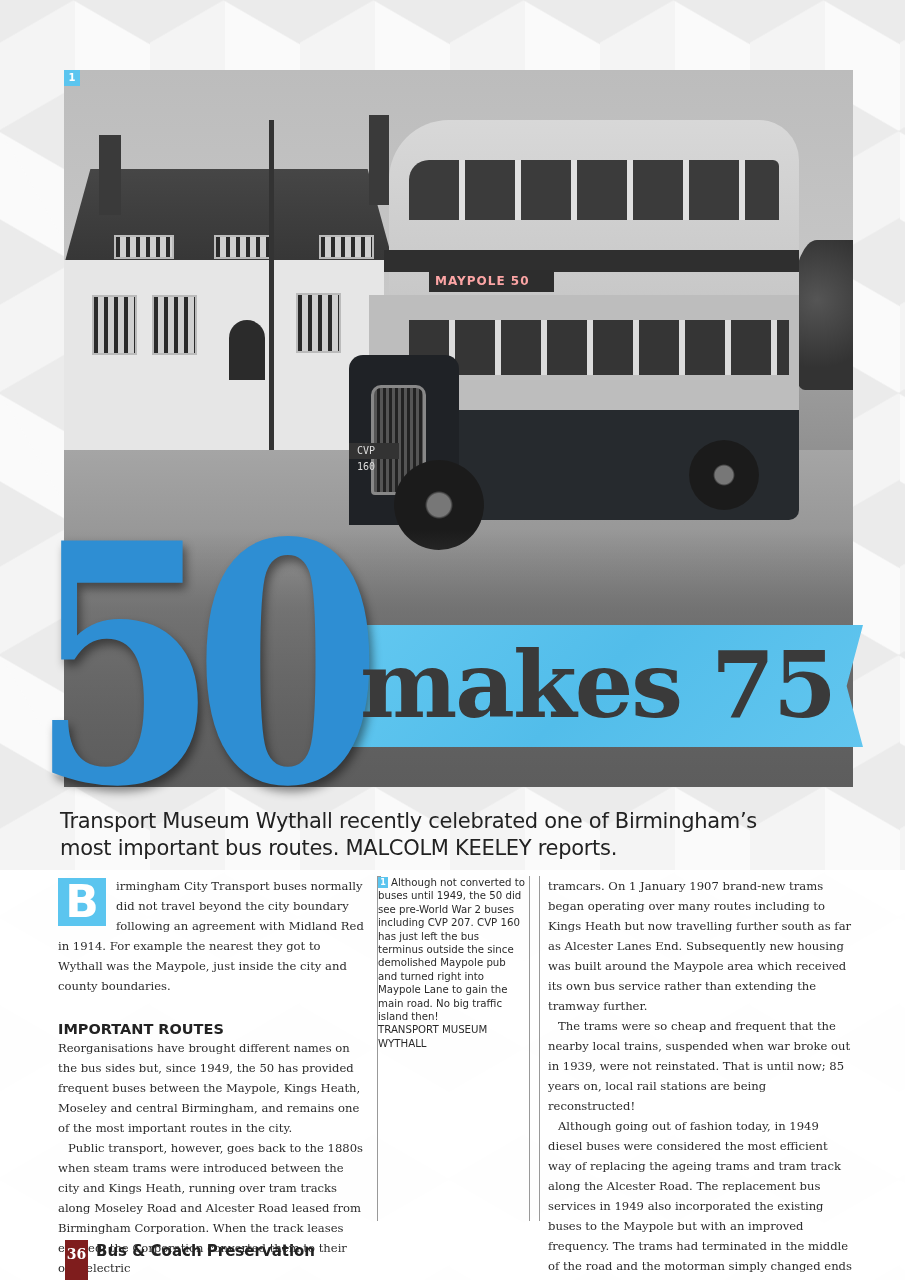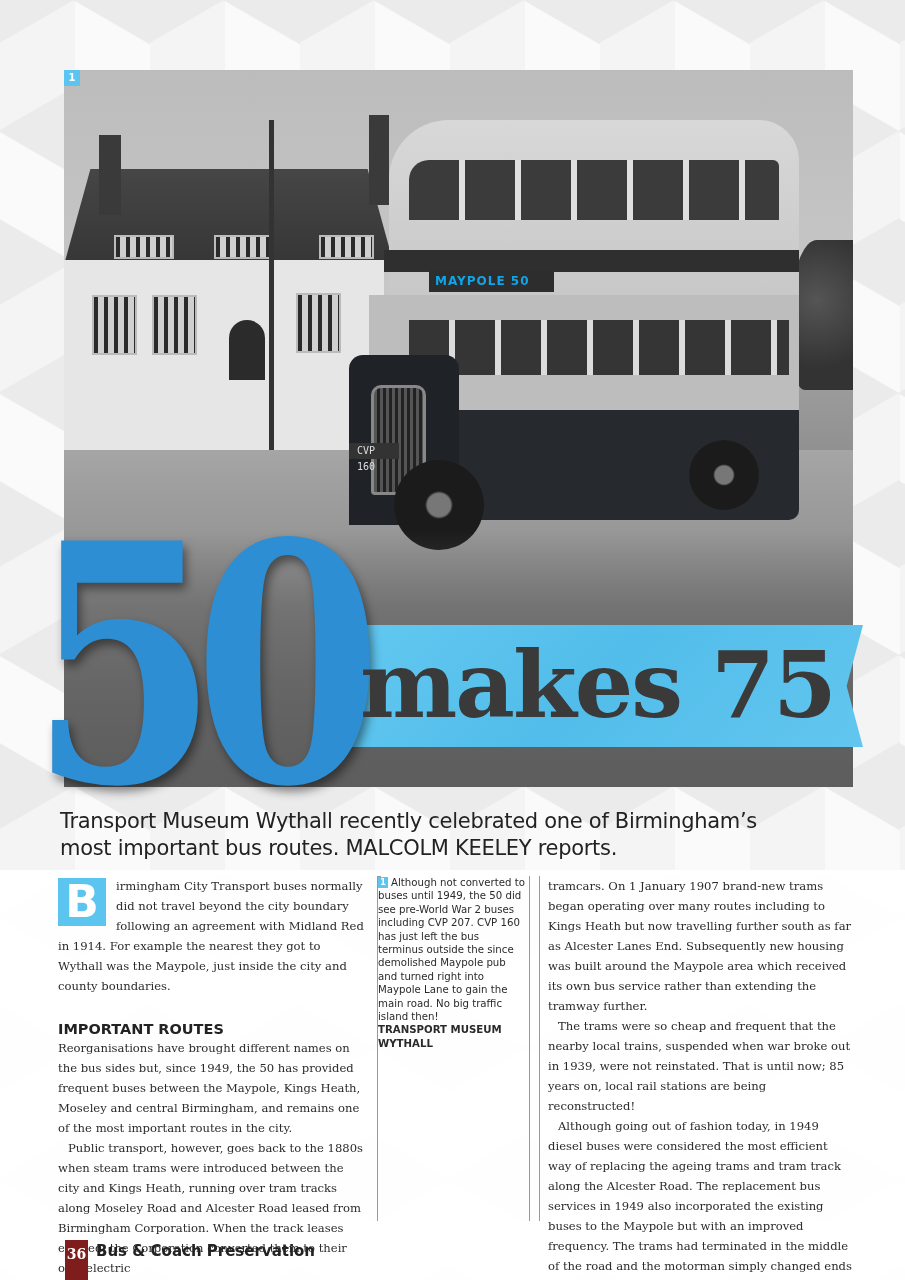--- a/index.html
+++ b/index.html
@@ -51,21 +51,21 @@
     background: repeating-linear-gradient(90deg,#3b3b3b 0 50px,#e0e0e0 50px 56px); border-radius: 20px 6px 0 0; }
   .bus-band { position:absolute; left:35px; top:130px; width:415px; height:22px; background:#2f2f2f; }
   .bus-lower { position:absolute; left:20px; top:175px; width:430px; height:200px; background: #bdbdbd; }
   .bus-lower-win { position:absolute; left:60px; top:200px; width:380px; height:55px;
     background: repeating-linear-gradient(90deg,#353535 0 40px,#dcdcdc 40px 46px); }
   .bus-skirt { position:absolute; left:20px; top:290px; width:430px; height:110px; background:#262a2e; border-radius: 0 0 10px 10px; }
   .bus-cab { position:absolute; left:0; top:235px; width:110px; height:170px; background:#1f2226; border-radius: 14px 14px 0 0; }
   .grille { position:absolute; left:22px; top:265px; width:55px; height:110px;
     background: repeating-linear-gradient(90deg,#555 0 3px,#222 3px 6px); border:3px solid #888; border-radius: 10px 10px 4px 4px; }
   .wheel { position:absolute; width:90px; height:90px; border-radius:50%; background: radial-gradient(circle,#777 0 18%,#1b1b1b 22% 100%); }
-  .dest { position:absolute; left:80px; top:150px; width:125px; height:22px; background:#2d2d2d; color:#0ea5e9;
+  .dest { position:absolute; left:80px; top:150px; width:125px; height:22px; background:#2d2d2d; color:#fca5a5;
     font-family: "DejaVu Sans", sans-serif; font-size:12px; font-weight:bold; letter-spacing:1px; padding-left:6px; line-height:22px; }
   .plate { position:absolute; left:0; top:323px; width:50px; height:16px; background:#333; color:#ddd;
     font-family: "DejaVu Sans Mono", monospace; font-size:10px; line-height:16px; padding-left:8px; }
   .photo-badge {
     position:absolute; left:64px; top:70px; width:16px; height:16px; background:#5bc5ef;
     color:#fff; font-family:"DejaVu Sans",sans-serif; font-size:10px; font-weight:bold; text-align:center; line-height:16px; z-index:5;
   }
   .grey-band {
     position:absolute; left:64px; top:530px; width:789px; height:257px;
     background: linear-gradient(180deg, rgba(95,95,95,0) 0%, rgba(95,95,95,0.55) 30%, #5d5d5d 100%);
@@ -109,21 +109,21 @@
     font-family:"DejaVu Sans",sans-serif; font-weight:bold; font-size:14.5px; line-height:18px;
     margin-top: 24px; color:#222;
   }
   .caption-box {
     position:absolute; left:377px; top:876px; width:150px; height:345px; z-index:7;
     border-left:1px solid #999; 
     font-family:"DejaVu Sans",sans-serif; font-size:10.2px; line-height:13.4px; color:#2a2a2a;
   }
   .caption-box::before { content:""; position:absolute; left:-1px; top:0; width:4px; height:1px; background:#999; }
   .caption-badge { display:inline-block; width:10px; height:11px; background:#5bc5ef; color:#fff; font-size:8px; text-align:center; line-height:11px; font-weight:bold; margin-right:3px; vertical-align:1px; }
-  .caption-credit { font-weight:bold; }
+  .caption-credit { font-weight:normal; }
   .col-rule { position:absolute; left:539px; top:876px; width:1px; height:345px; background:#999; z-index:7; }
   .col-rule-mid { position:absolute; left:529px; top:876px; width:1px; height:345px; background:#999; z-index:7; }
   
   .folio {
     position:absolute; left:65px; top:1240px; width:23px; height:40px; background:#7f1d1d; z-index:7;
     color:#fff; font-family:"DejaVu Serif",serif; font-weight:bold; font-size:14px; text-align:center; line-height:28px;
   }
   .mag-name {
     position:absolute; left:96px; top:1242px; z-index:7;
     font-family:"DejaVu Sans",sans-serif; font-weight:bold; font-size:15px; color:#222;

